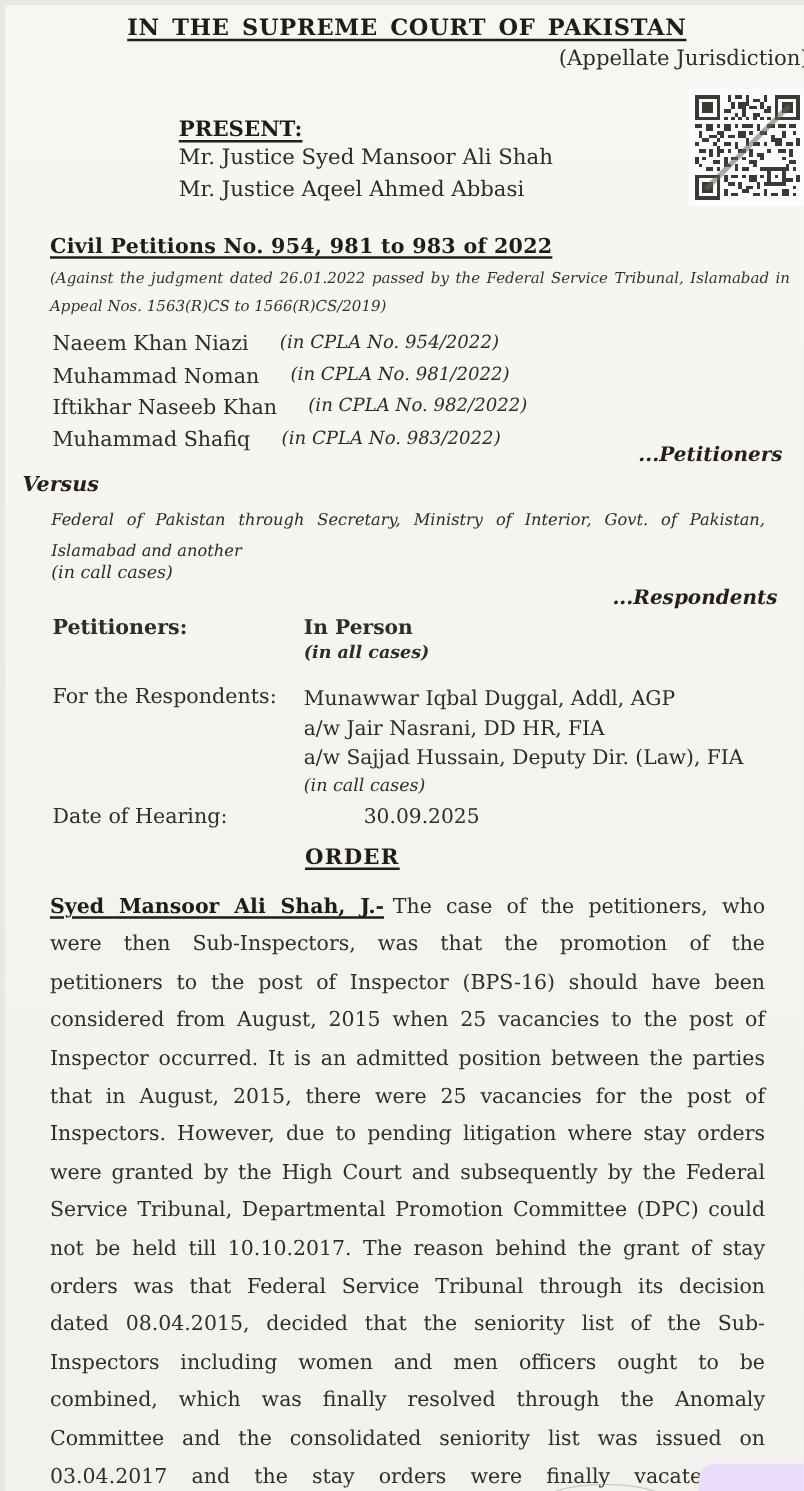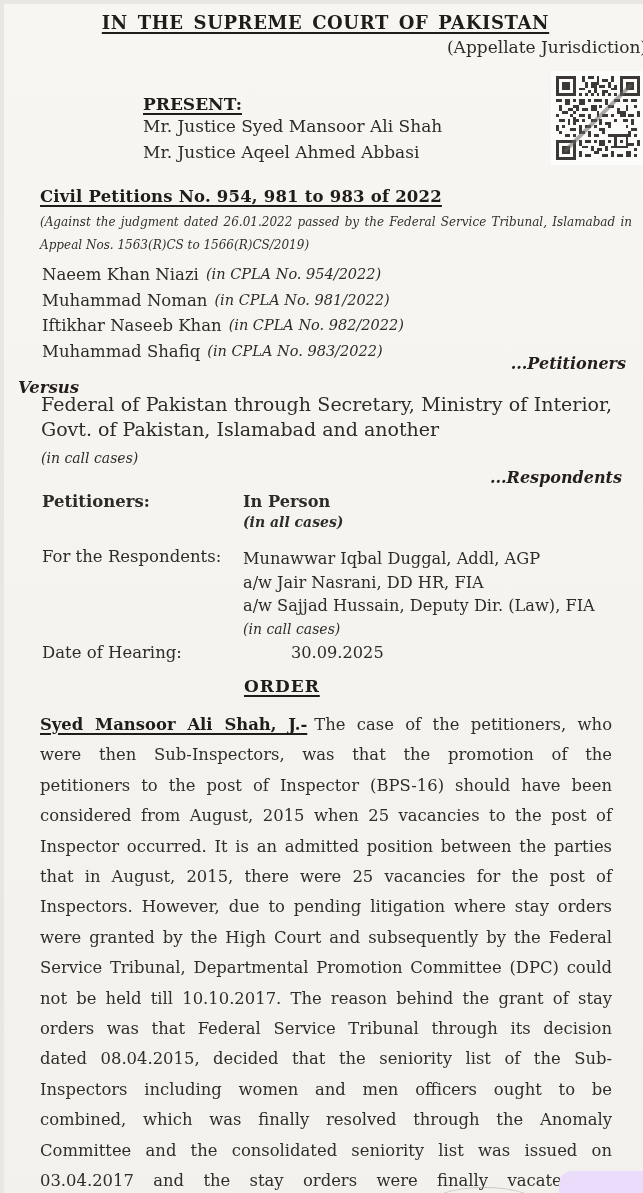--- a/index.html
+++ b/index.html
@@ -27,27 +27,27 @@
 
   .present{top:90px;left:139px;font-size:17px;}
   .present-label{font-size:17px;}
   .judge{line-height:25.5px;}
   .present .judge:first-of-type{margin-top:4px;}
 
   .case-title{top:183px;left:36px;font-size:16.5px;letter-spacing:.2px;}
   .against{top:207px;left:36px;width:592px;font-size:12px;line-height:22.5px;text-align:justify;color:#342f2a;}
 
   .pet-list{top:258px;left:38px;}
-  .pet-row{display:flex;align-items:center;gap:7px;line-height:25.6px;white-space:nowrap;}
+  .pet-row{display:flex;align-items:center;gap:25px;line-height:25.6px;white-space:nowrap;}
   .pet-name{font-size:16.5px;}
   .pet-ref{font-size:14.5px;font-style:italic;}
 
   .pet-tag{top:350px;right:21px;font-size:16px;}
   .versus{top:374px;left:0;right:0;padding-left:14px;font-size:16.5px;}
-  .resp-text{top:388px;left:37px;width:571px;font-size:19px;line-height:25.3px;text-align:justify;}
+  .resp-text{top:400px;left:37px;width:571px;font-size:13px;line-height:25.3px;text-align:justify;font-style:italic;}
   .resp-note{top:446px;left:37px;font-size:14px;}
   .resp-tag{top:464px;right:25px;font-size:16px;}
 
   .row{position:absolute;left:38px;right:34px;display:flex;}
   .row .label{flex:0 0 201px;font-size:16.5px;white-space:nowrap;}
   .row .value{flex:1;font-size:16.2px;}
   .row-pet{top:488px;font-weight:bold;}
   .row-resp{top:543px;}
   .row-resp .value div{line-height:23.6px;white-space:nowrap;}
   .row-hearing{top:639px;gap:48px;}

